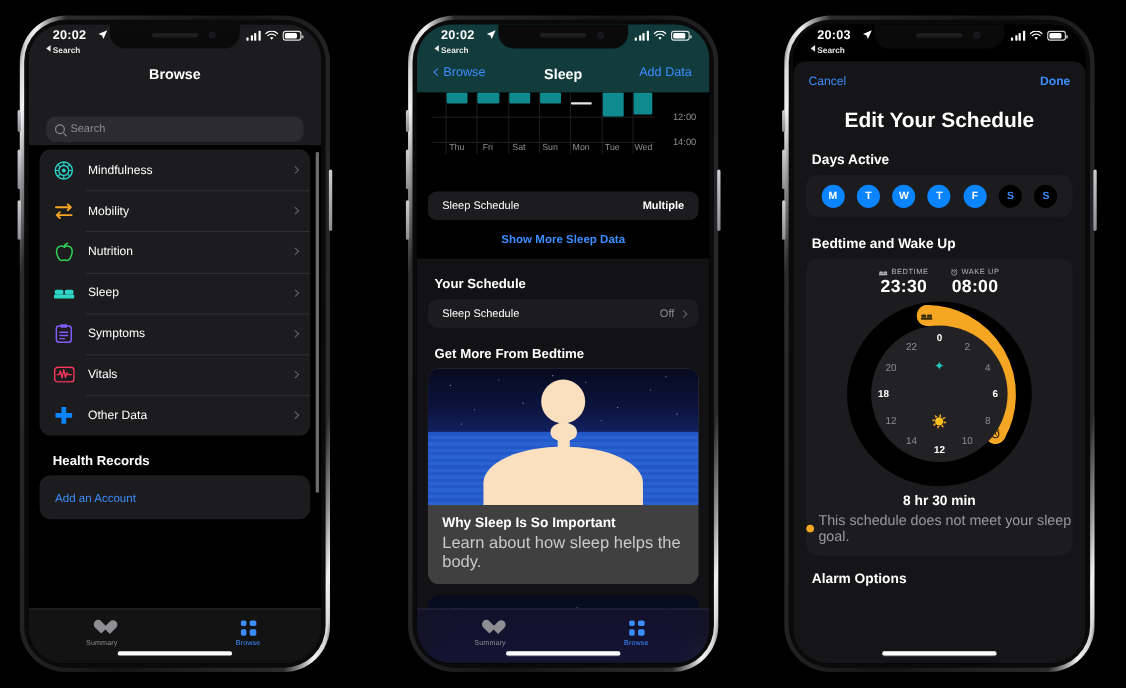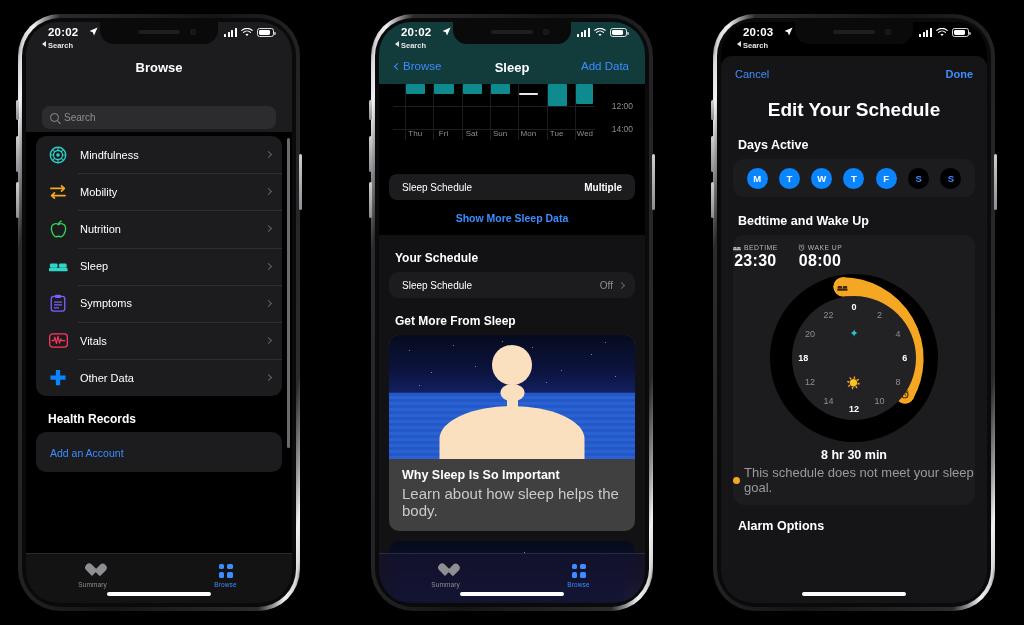--- a/index.html
+++ b/index.html
@@ -217,21 +217,21 @@
   .big-title{font-size:19px;font-weight:700;color:#fff;text-align:center;margin-top:7px;}
   .sub-h{font-size:12.5px;font-weight:700;color:#fff;margin:17px 0 7px 17px;}
   .days-card{margin:0 12px;background:#1c1c1e;border-radius:10px;height:38px;
     display:flex;align-items:center;justify-content:space-around;padding:0 8px;}
   .day{width:21px;height:21px;border-radius:50%;display:flex;align-items:center;justify-content:center;
     font-size:9.5px;font-weight:700;}
   .day.on{background:#0a84ff;color:#fff;}
   .day.off{background:#000;color:#3c8dff;}
 
   .bw-card{margin:6px 12px 0;background:#1c1c1e;border-radius:11px;padding:9px 0 10px;position:relative;}
-  .bw-head{display:flex;justify-content:flex-start;gap:20px;}
+  .bw-head{display:flex;justify-content:center;gap:20px;}
   .bw-col{text-align:center;}
   .bw-lab{font-size:6.8px;color:#b6b6ba;letter-spacing:.5px;display:flex;align-items:center;gap:3px;justify-content:center;}
   .bw-val{font-size:16px;font-weight:600;color:#fff;margin-top:1px;letter-spacing:.3px;}
 
   .dial-wrap{position:relative;width:168px;height:168px;margin:4px auto 0;}
   .dial-ring{position:absolute;inset:0;border-radius:50%;background:#000;}
   .dial-face{position:absolute;inset:22px;border-radius:50%;background:#222224;}
   .dial-num{position:absolute;font-size:9px;color:#8e8e93;transform:translate(-50%,-50%);}
   .dial-num.hi{color:#fff;font-weight:700;}
   .star{position:absolute;left:50%;top:30%;transform:translate(-50%,-50%);font-size:11px;color:#22c9c9;}
@@ -506,21 +506,21 @@
       <div class="sheet">
         <h3>Your Schedule</h3>
         <div class="opt-row">
           <span class="l">Sleep Schedule</span>
           <span class="rr">
             <span>Off</span>
             <span class="chev"></span>
           </span>
         </div>
 
-        <h3>Get More From Sleep</h3>
+        <h3>Get More From Bedtime</h3>
         <div class="article">
           <div class="art-img">
             <div class="stars">
               <i style="left:8%;top:12%"></i>
                 <i style="left:17%;top:30%"></i>
                 <i style="left:26%;top:8%"></i>
               <i style="left:35%;top:25%"></i>
                 <i style="left:58%;top:10%"></i>
                 <i style="left:70%;top:28%"></i>
               <i style="left:82%;top:15%"></i>

